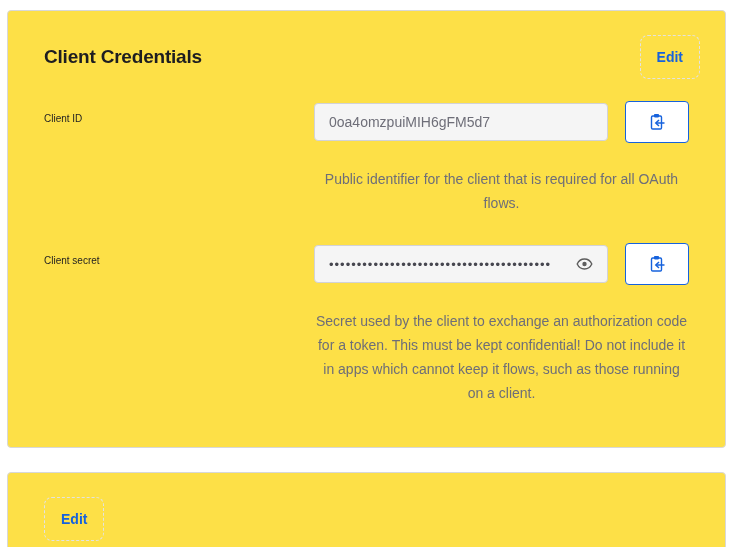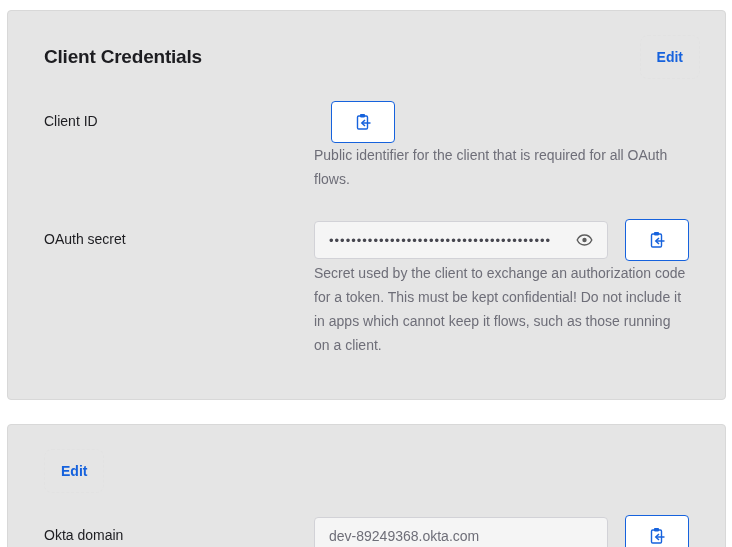--- a/index.html
+++ b/index.html
@@ -6,21 +6,21 @@
   html, body {
     margin: 0; padding: 0;
     width: 732px; height: 547px;
     overflow: hidden;
     background: #ffffff;
     font-family: "Liberation Sans", sans-serif;
     color: #1d1d21;
   }
   .page { padding: 10px 6px 0 7px; }
   .card {
-    background: #e5e5e5;
+    background: #fde047;
     border: 1px solid #d8d8d8;
     border-radius: 4px;
     padding: 30px 36px 42px 36px;
     margin-bottom: 24px;
   }
   .card-header {
     display: flex;
     justify-content: space-between;
     align-items: center;
     margin-bottom: 14px;
@@ -42,21 +42,21 @@
     padding: 13px 16px;
     margin: -6px -11px -6px 0;
     cursor: pointer;
     display: inline-block;
     text-align: center;
   }
   .row { display: flex; margin-top: 28px; }
   .row-label {
     width: 270px;
     flex: 0 0 270px;
-    font-size: 14px;
+    font-size: 10px;
     color: #1d1d21;
     padding-top: 12px;
   }
   .field-area { flex: 1; min-width: 0; }
   .field-row { display: flex; align-items: center; }
   .text-input {
     flex: 1;
     height: 38px;
     background: #f5f5f5;
     border: 1px solid #d2d2d7;
@@ -92,61 +92,65 @@
     margin-left: 17px;
     background: #ffffff;
     border: 1px solid #1662dd;
     border-radius: 4px;
     display: flex;
     align-items: center;
     justify-content: center;
     cursor: pointer;
   }
   .help-text {
-    margin: 0 0 0 0;
+    margin: 24px 0 0 0;
     font-size: 14px;
     line-height: 24px;
     color: #6e6e78;
     max-width: 378px;
+    text-align: center;
   }
   .help-text:empty { display: none; }
   .icon { display: inline-flex; line-height: 0; }
 </style>
 </head>
 <body>
 
 <div class="page">
 
   <section class="card">
     <div class="card-header">
       <h2 class="card-title">Client Credentials</h2>
       <a class="edit-link">Edit</a>
     </div>
 
     <div class="row">
       <div class="row-label">Client ID</div>
       <div class="field-area">
         <div class="field-row">
+          <div class="text-input">
+            <span class="input-value">0oa4omzpuiMIH6gFM5d7</span>
+          </div>
           <button class="copy-btn">
             <span class="icon">
               <svg width="17" height="18" viewBox="0 0 17 18">
                 <rect x="2.5" y="3" width="10" height="13" rx="1.2" fill="none" stroke="#1662dd" stroke-width="1.4"></rect>
                 <rect x="5" y="1" width="5" height="3.4" rx="0.8" fill="#1662dd"></rect>
                 <line x1="15.5" y1="10" x2="7.5" y2="10" stroke="#1662dd" stroke-width="1.5"></line>
                 <path d="M10 7 L6.8 10 L10 13" fill="none" stroke="#1662dd" stroke-width="1.5"></path>
               </svg>
             </span>
           </button>
         </div>
         <p class="help-text">Public identifier for the client that is required for all OAuth flows.</p>
       </div>
     </div>
 
     <div class="row">
-      <div class="row-label">OAuth secret</div>
+      <div class="row-label">Client secret</div>
       <div class="field-area">
         <div class="field-row">
           <div class="text-input">
             <span class="input-value masked">••••••••••••••••••••••••••••••••••••••••</span>
             <button class="eye-btn">
               <span class="icon">
                 <svg width="17" height="14" viewBox="0 0 17 14">
                   <path d="M8.5 2 C5 2 2.3 4.6 1.2 7 C2.3 9.4 5 12 8.5 12 C12 12 14.7 9.4 15.8 7 C14.7 4.6 12 2 8.5 2 Z" fill="none" stroke="#5e5e5e" stroke-width="1.4"></path>
                   <circle cx="8.5" cy="7" r="2.2" fill="#5e5e5e"></circle>
                 </svg>

